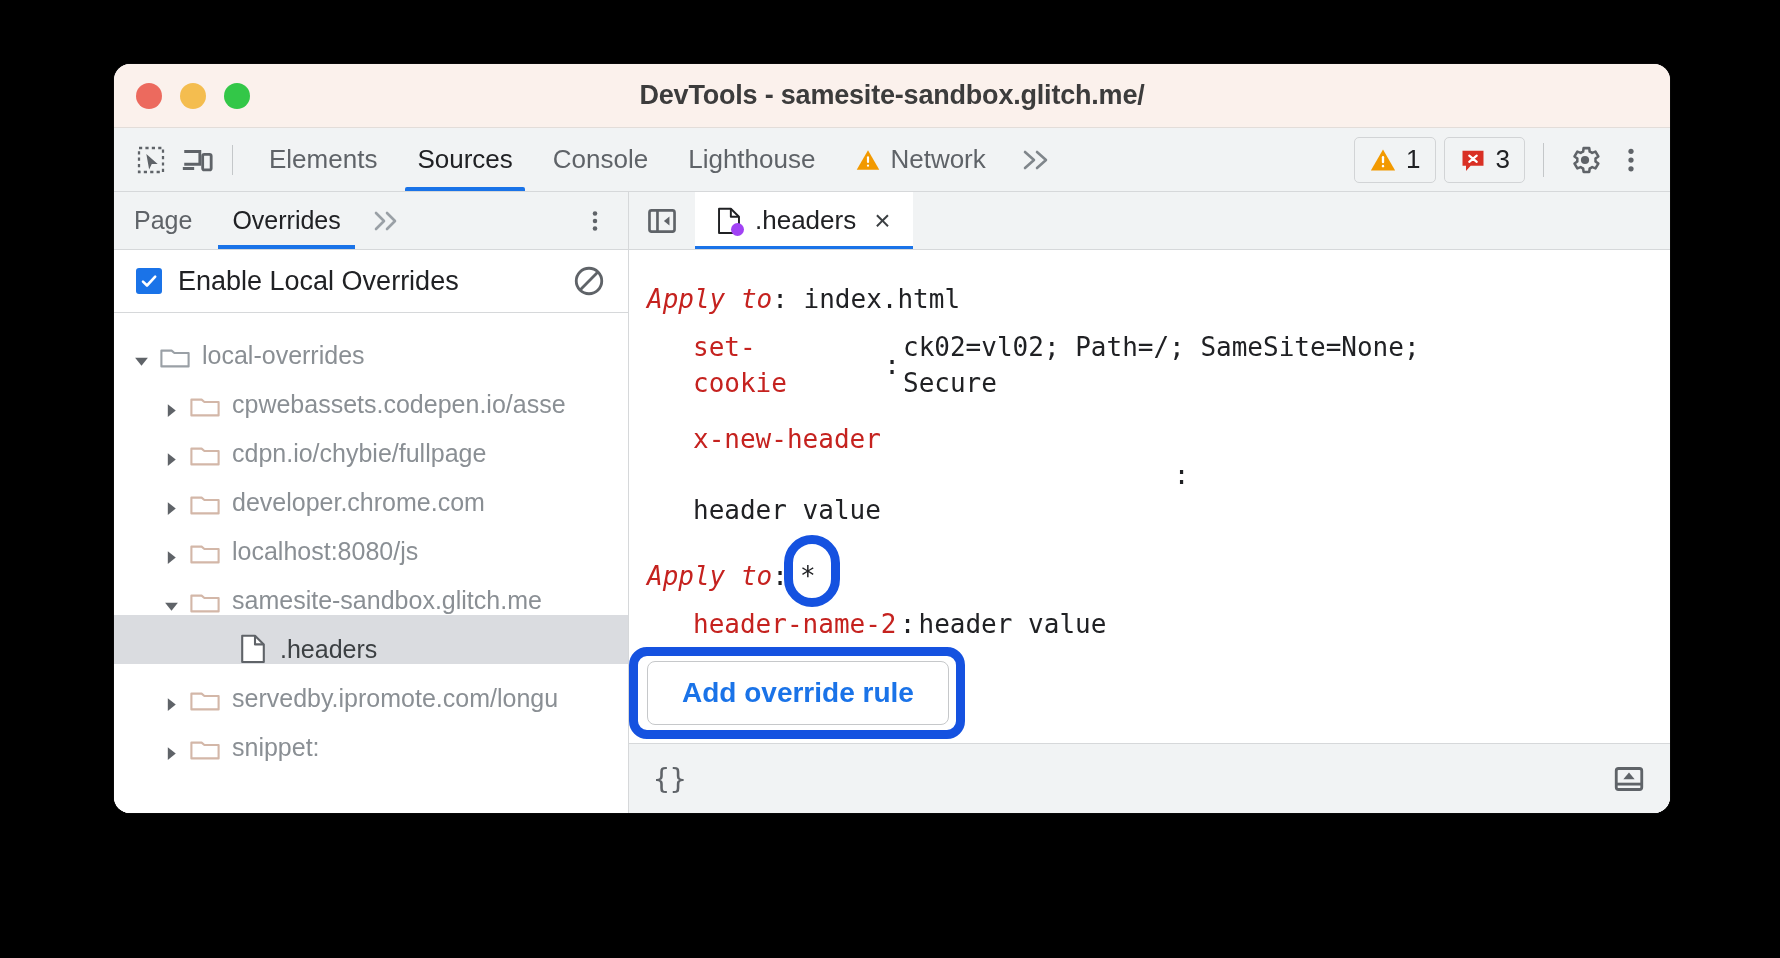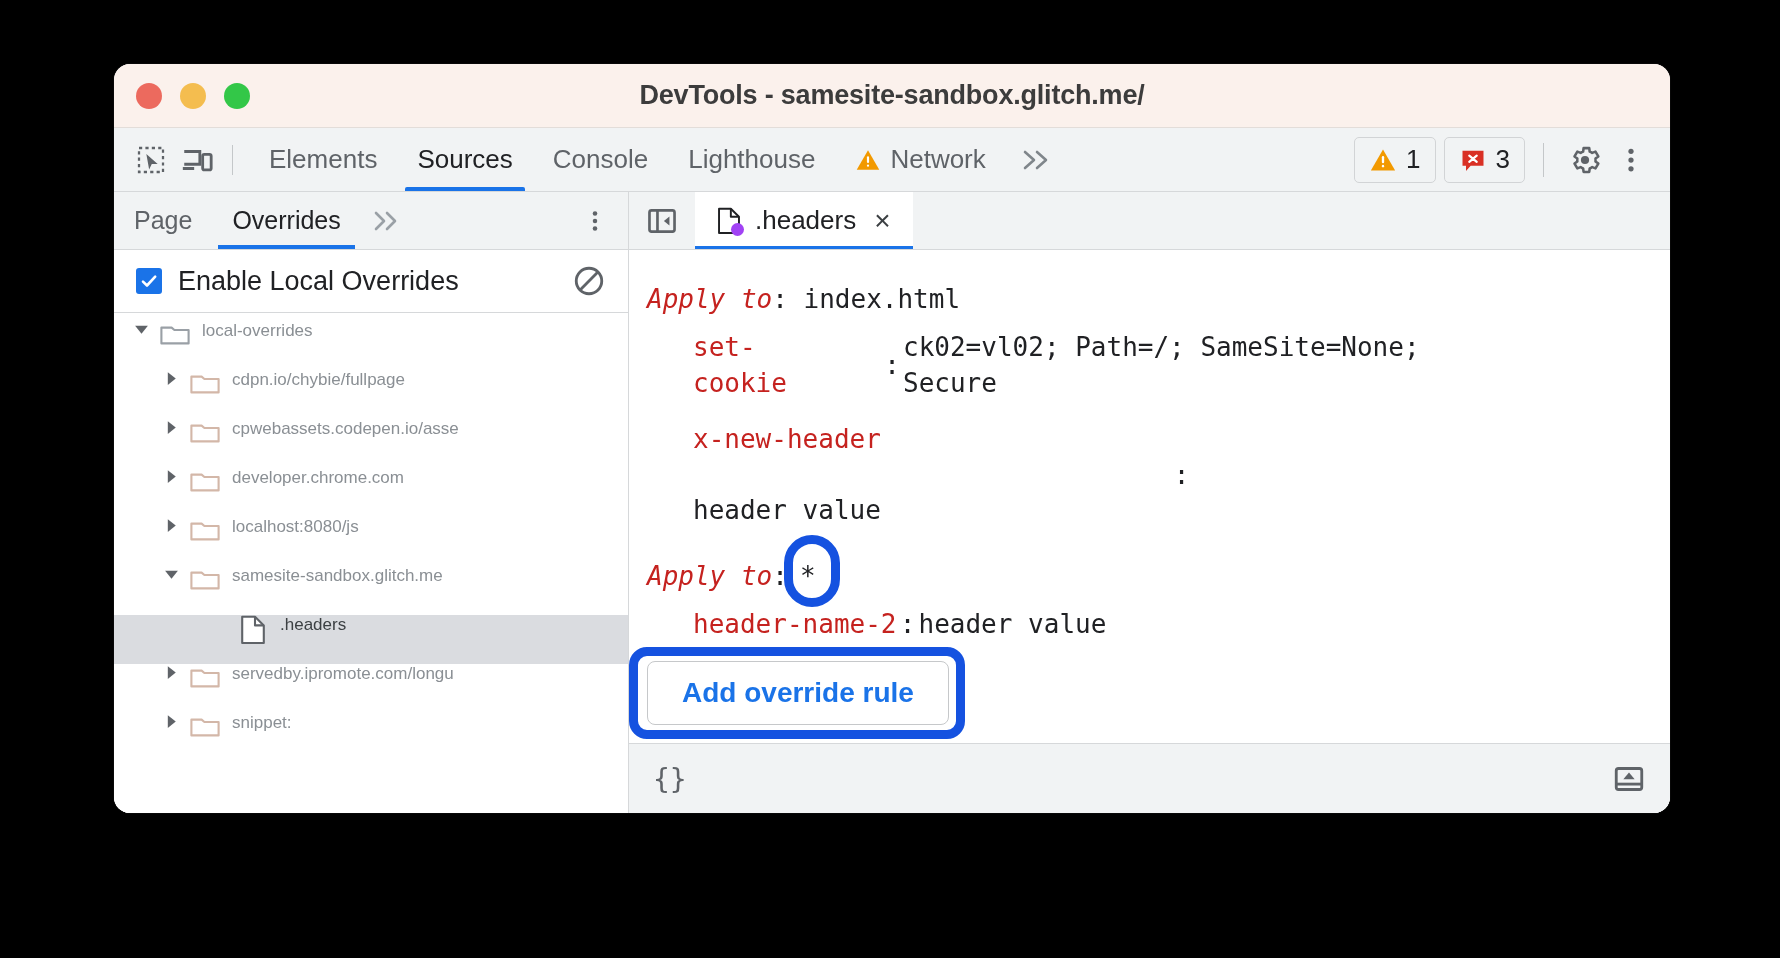--- a/index.html
+++ b/index.html
@@ -240,23 +240,23 @@
   }
 
   .tree {
     flex: 1;
     overflow: hidden;
     padding-top: 8px;
     background: #fff;
   }
   .tree-row {
     display: flex;
-    align-items: flex-start;
+    align-items: flex-end;
     height: 49px;
-    font-size: 17px;
+    font-size: 25px;
     color: #8a8f94;
     white-space: nowrap;
     padding-left: 14px;
   }
   .tree-row.selected {
     background: #dadce0;
     color: #3c4043;
   }
   .tree-row.depth1 { padding-left: 14px; }
   .tree-row.depth2 { padding-left: 44px; }
@@ -625,35 +625,35 @@
             <span class="tw">
               <svg width="17" height="17" viewBox="0 0 16 16">
                   <path d="M4.5 2 L12 8 L4.5 14 Z" fill="#5f6368"></path>
                 </svg>
             </span>
             <span class="folder-ic">
               <svg width="30" height="26" viewBox="0 0 30 26">
                 <path d="M1.4 6.6 V22.4 H28.6 V9 H14.4 L11.6 6.6 Z" fill="none" stroke="#d3b7a8" stroke-width="2.1" stroke-linejoin="round"></path>
               </svg>
             </span>
-            <span class="tree-label">cdpn.io/chybie/fullpage</span>
+            <span class="tree-label">cpwebassets.codepen.io/asse</span>
           </div>
 
           <div class="tree-row depth2">
             <span class="tw">
               <svg width="17" height="17" viewBox="0 0 16 16">
                   <path d="M4.5 2 L12 8 L4.5 14 Z" fill="#5f6368"></path>
                 </svg>
             </span>
             <span class="folder-ic">
               <svg width="30" height="26" viewBox="0 0 30 26">
                 <path d="M1.4 6.6 V22.4 H28.6 V9 H14.4 L11.6 6.6 Z" fill="none" stroke="#d3b7a8" stroke-width="2.1" stroke-linejoin="round"></path>
               </svg>
             </span>
-            <span class="tree-label">cpwebassets.codepen.io/asse</span>
+            <span class="tree-label">cdpn.io/chybie/fullpage</span>
           </div>
 
           <div class="tree-row depth2">
             <span class="tw">
               <svg width="17" height="17" viewBox="0 0 16 16">
                   <path d="M4.5 2 L12 8 L4.5 14 Z" fill="#5f6368"></path>
                 </svg>
             </span>
             <span class="folder-ic">
               <svg width="30" height="26" viewBox="0 0 30 26">

